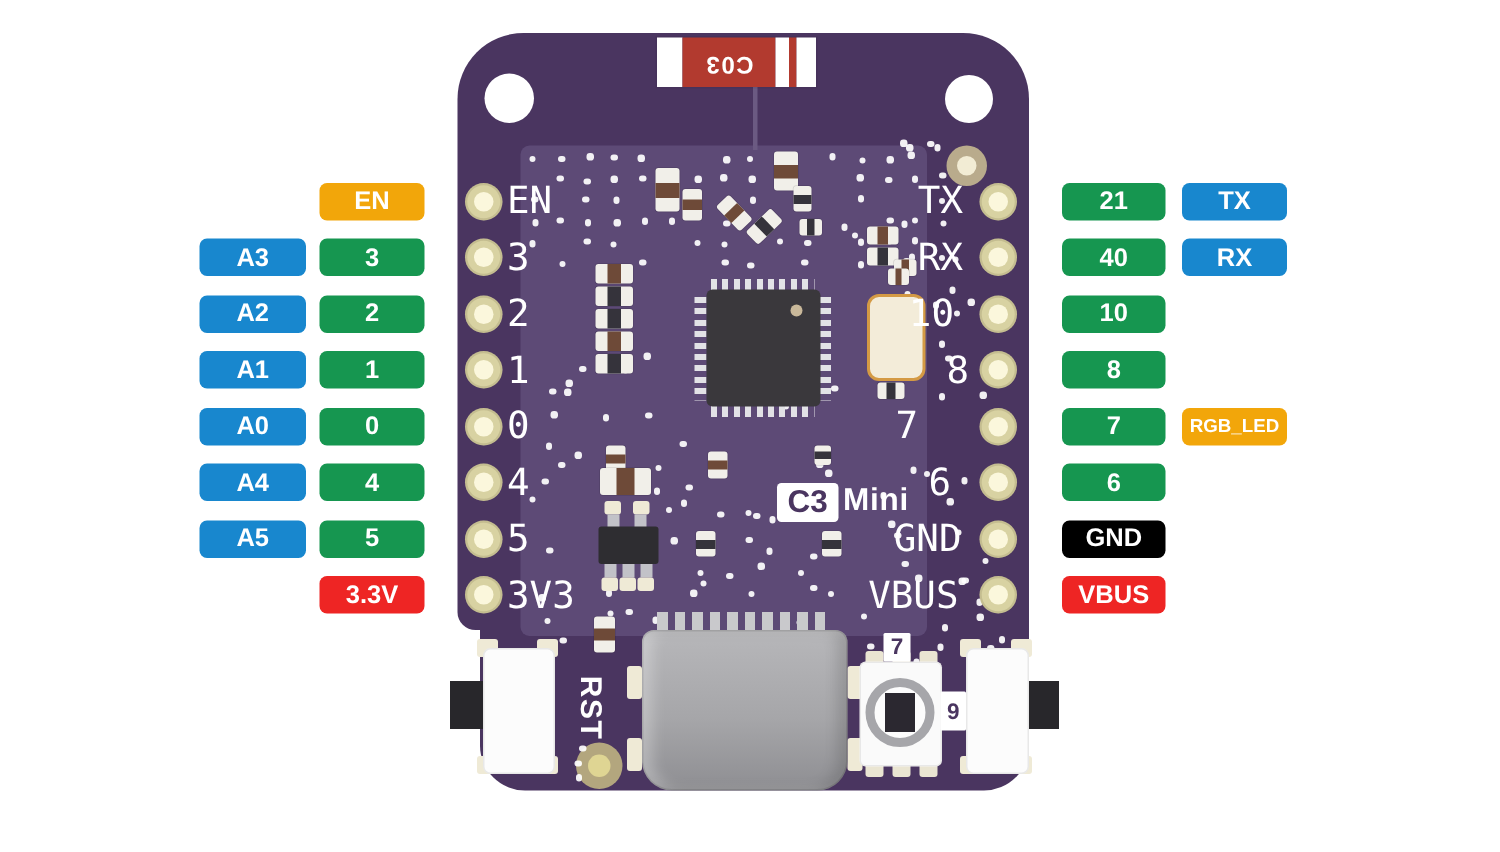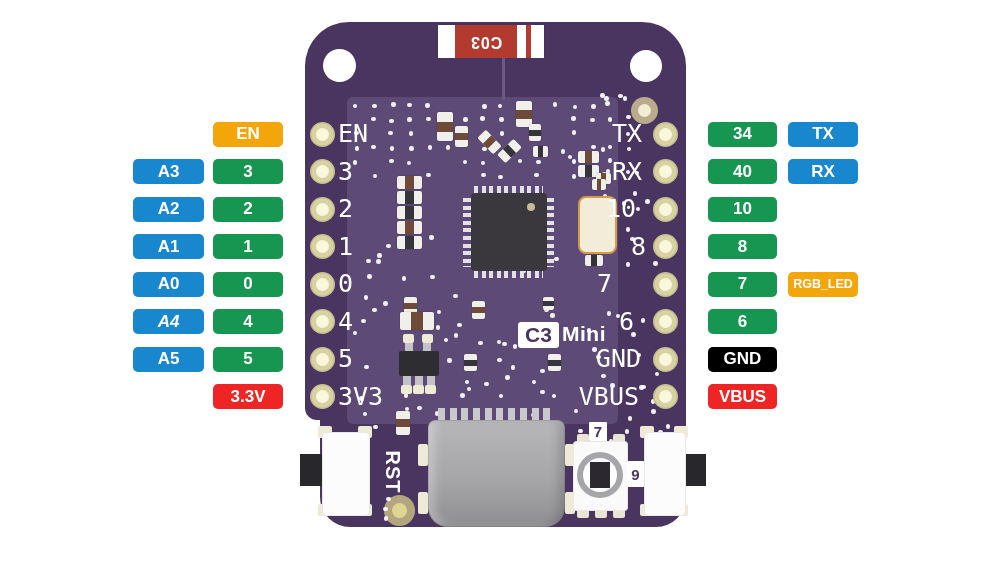--- a/index.html
+++ b/index.html
@@ -397,31 +397,31 @@
       <div class="silk" style="left:338px;top:231.5px;">1</div>
       <div class="badge" style="left:213px;top:234.0px;width:70px;background:#169650;">1</div>
       <div class="badge" style="left:133px;top:234.0px;width:71px;background:#1887CE;">A1</div>
       <div class="pad" style="left:309.5px;top:271.5px;"></div>
       <div class="silk" style="left:338px;top:269px;">0</div>
       <div class="badge" style="left:213px;top:271.5px;width:70px;background:#169650;">0</div>
       <div class="badge" style="left:133px;top:271.5px;width:71px;background:#1887CE;">A0</div>
       <div class="pad" style="left:309.5px;top:309.0px;"></div>
       <div class="silk" style="left:338px;top:306.5px;">4</div>
       <div class="badge" style="left:213px;top:309.0px;width:70px;background:#169650;">4</div>
-      <div class="badge" style="left:133px;top:309.0px;width:71px;background:#1887CE;font-style:italic;">A4</div>
+      <div class="badge" style="left:133px;top:309.0px;width:71px;background:#1887CE;">A4</div>
       <div class="pad" style="left:309.5px;top:346.5px;"></div>
       <div class="silk" style="left:338px;top:344px;">5</div>
       <div class="badge" style="left:213px;top:346.5px;width:70px;background:#169650;">5</div>
       <div class="badge" style="left:133px;top:346.5px;width:71px;background:#1887CE;">A5</div>
       <div class="pad" style="left:309.5px;top:384.0px;"></div>
       <div class="silk" style="left:338px;top:381.5px;">3V3</div>
       <div class="badge" style="left:213px;top:384.0px;width:70px;background:#EE2524;">3.3V</div>
       <div class="pad" style="left:652.5px;top:121.5px;"></div>
       <div class="silk" style="left:532px;top:119px;width:110px;text-align:right;">TX</div>
-      <div class="badge" style="left:708px;top:121.5px;width:69px;background:#169650;">34</div>
+      <div class="badge" style="left:708px;top:121.5px;width:69px;background:#169650;">21</div>
       <div class="badge" style="left:788px;top:121.5px;width:70px;background:#1887CE;">TX</div>
       <div class="pad" style="left:652.5px;top:159.0px;"></div>
       <div class="silk" style="left:532px;top:156.5px;width:110px;text-align:right;">RX</div>
       <div class="badge" style="left:708px;top:159.0px;width:69px;background:#169650;">40</div>
       <div class="badge" style="left:788px;top:159.0px;width:70px;background:#1887CE;">RX</div>
       <div class="pad" style="left:652.5px;top:196.5px;"></div>
       <div class="silk" style="left:526px;top:194px;width:110px;text-align:right;">10</div>
       <div class="badge" style="left:708px;top:196.5px;width:69px;background:#169650;">10</div>
       <div class="pad" style="left:652.5px;top:234.0px;"></div>
       <div class="silk" style="left:536px;top:231.5px;width:110px;text-align:right;">8</div>

